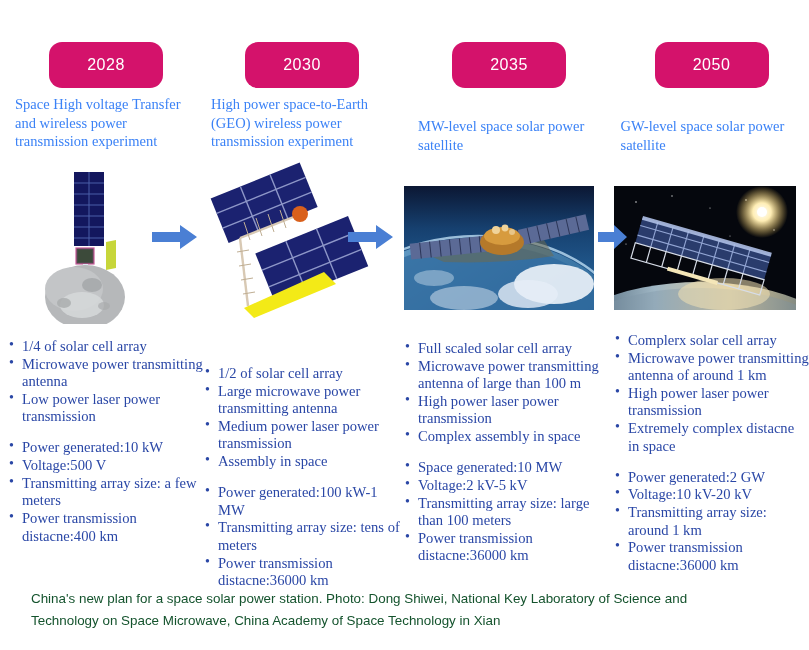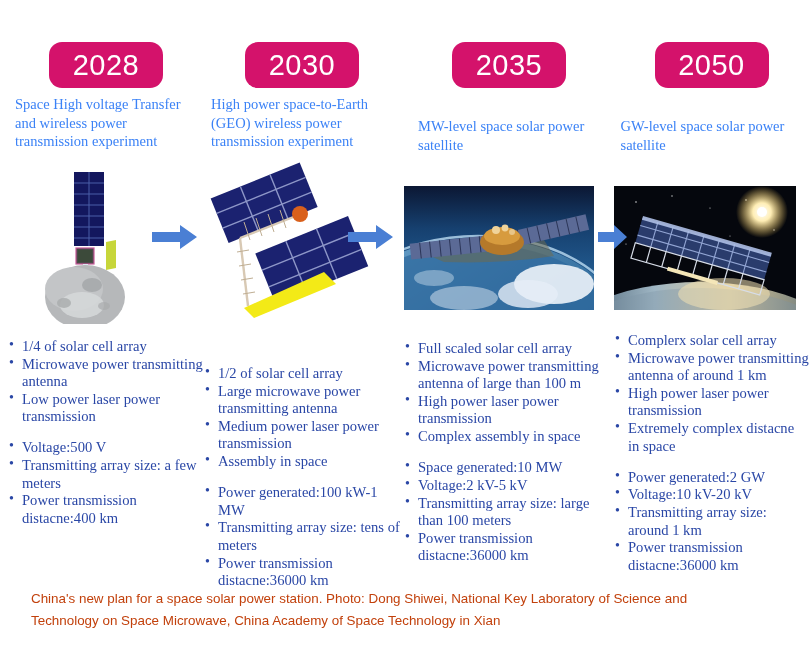--- a/index.html
+++ b/index.html
@@ -36,21 +36,21 @@
 
   
   .badge {
     width: 114px;
     height: 46px;
     margin: 42px auto 0 auto;
     border-radius: 13px;
     background: #d4126b;
     color: #ffffff;
     font-family: "Liberation Sans", sans-serif;
-    font-size: 29px;
+    font-size: 16px;
     letter-spacing: 0.5px;
     display: flex;
     align-items: center;
     justify-content: center;
   }
 
   
   .coltitle {
     margin: 7px auto 0 auto;
     width: 182px;
@@ -104,21 +104,21 @@
     font-size: 14px;
   }
   .group-gap { height: 13px; }
 
   
   #caption {
     position: absolute;
     left: 31px;
     top: 588px;
     width: 700px;
-    color: #c2410c;
+    color: #14532d;
     font-family: "Liberation Sans", sans-serif;
     font-size: 13.4px;
     line-height: 1.62;
   }
 </style>
 </head>
 <body>
 
 <div id="roadmap">
 
@@ -157,20 +157,21 @@
     </div>
 
     <div class="bullets" style="top:338px;">
       <ul>
         <li>1/4 of solar cell array</li>
         <li>Microwave power transmitting antenna</li>
         <li>Low power laser power transmission</li>
       </ul>
       <div class="group-gap"></div>
       <ul>
+        <li>Power generated:10 kW</li>
         <li>Voltage:500 V</li>
         <li>Transmitting array size: a few meters</li>
         <li>Power transmission distacne:400 km</li>
       </ul>
     </div>
   </div>
 
   <div class="col col-1">
     <div class="badge">2030</div>
     <div class="coltitle">High power space-to-Earth  (GEO) wireless power transmission experiment</div>

